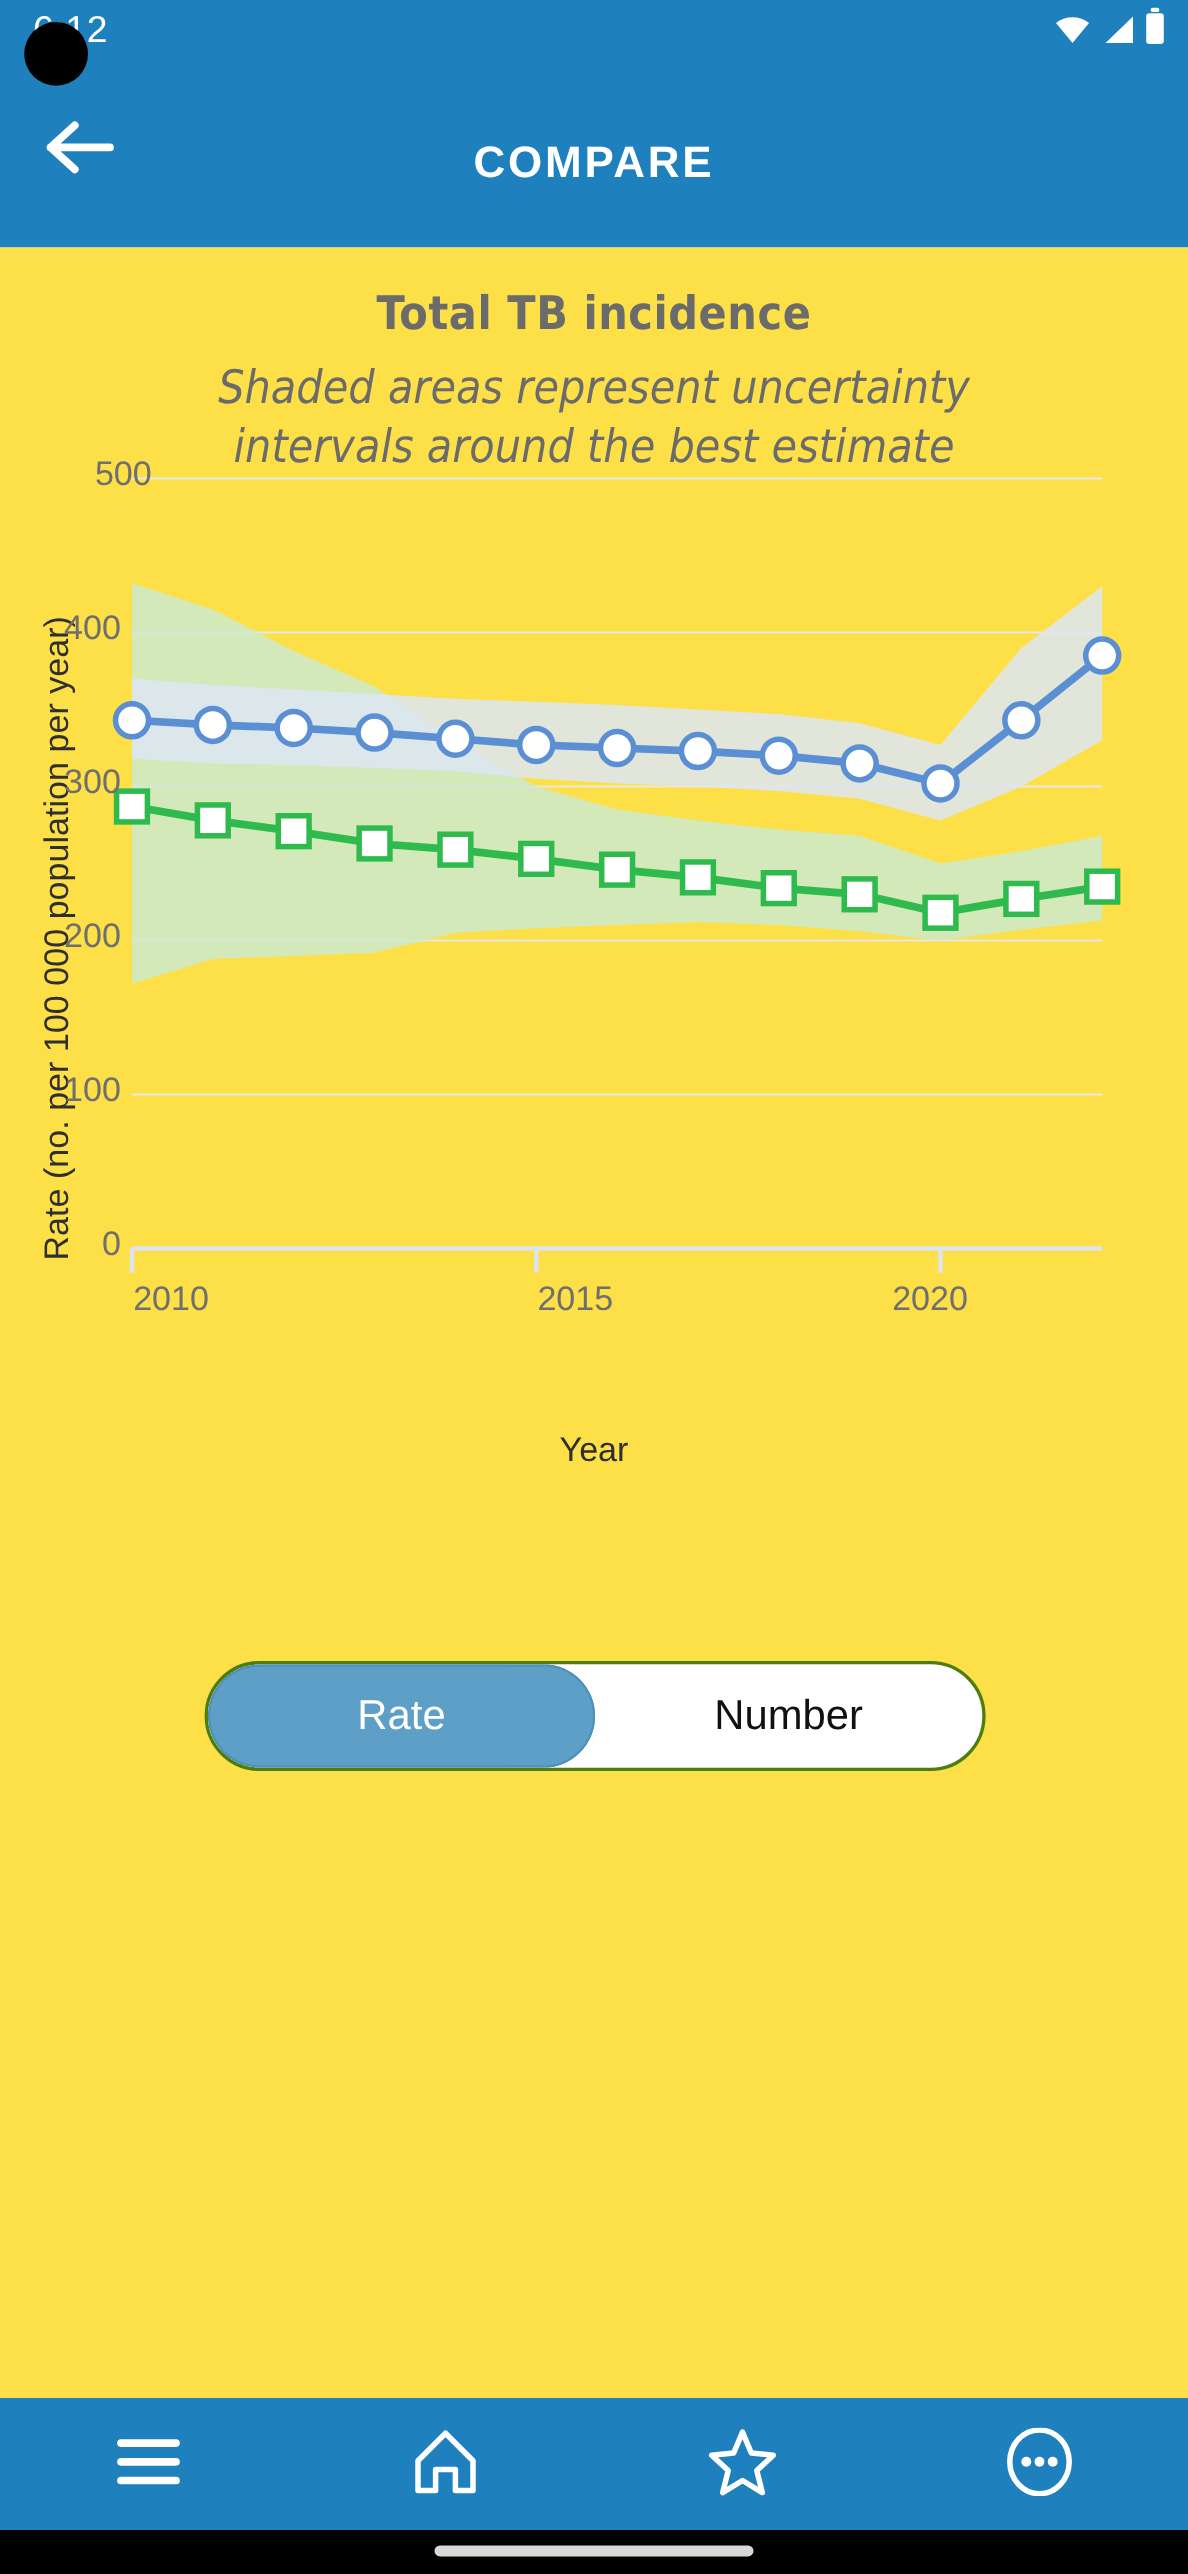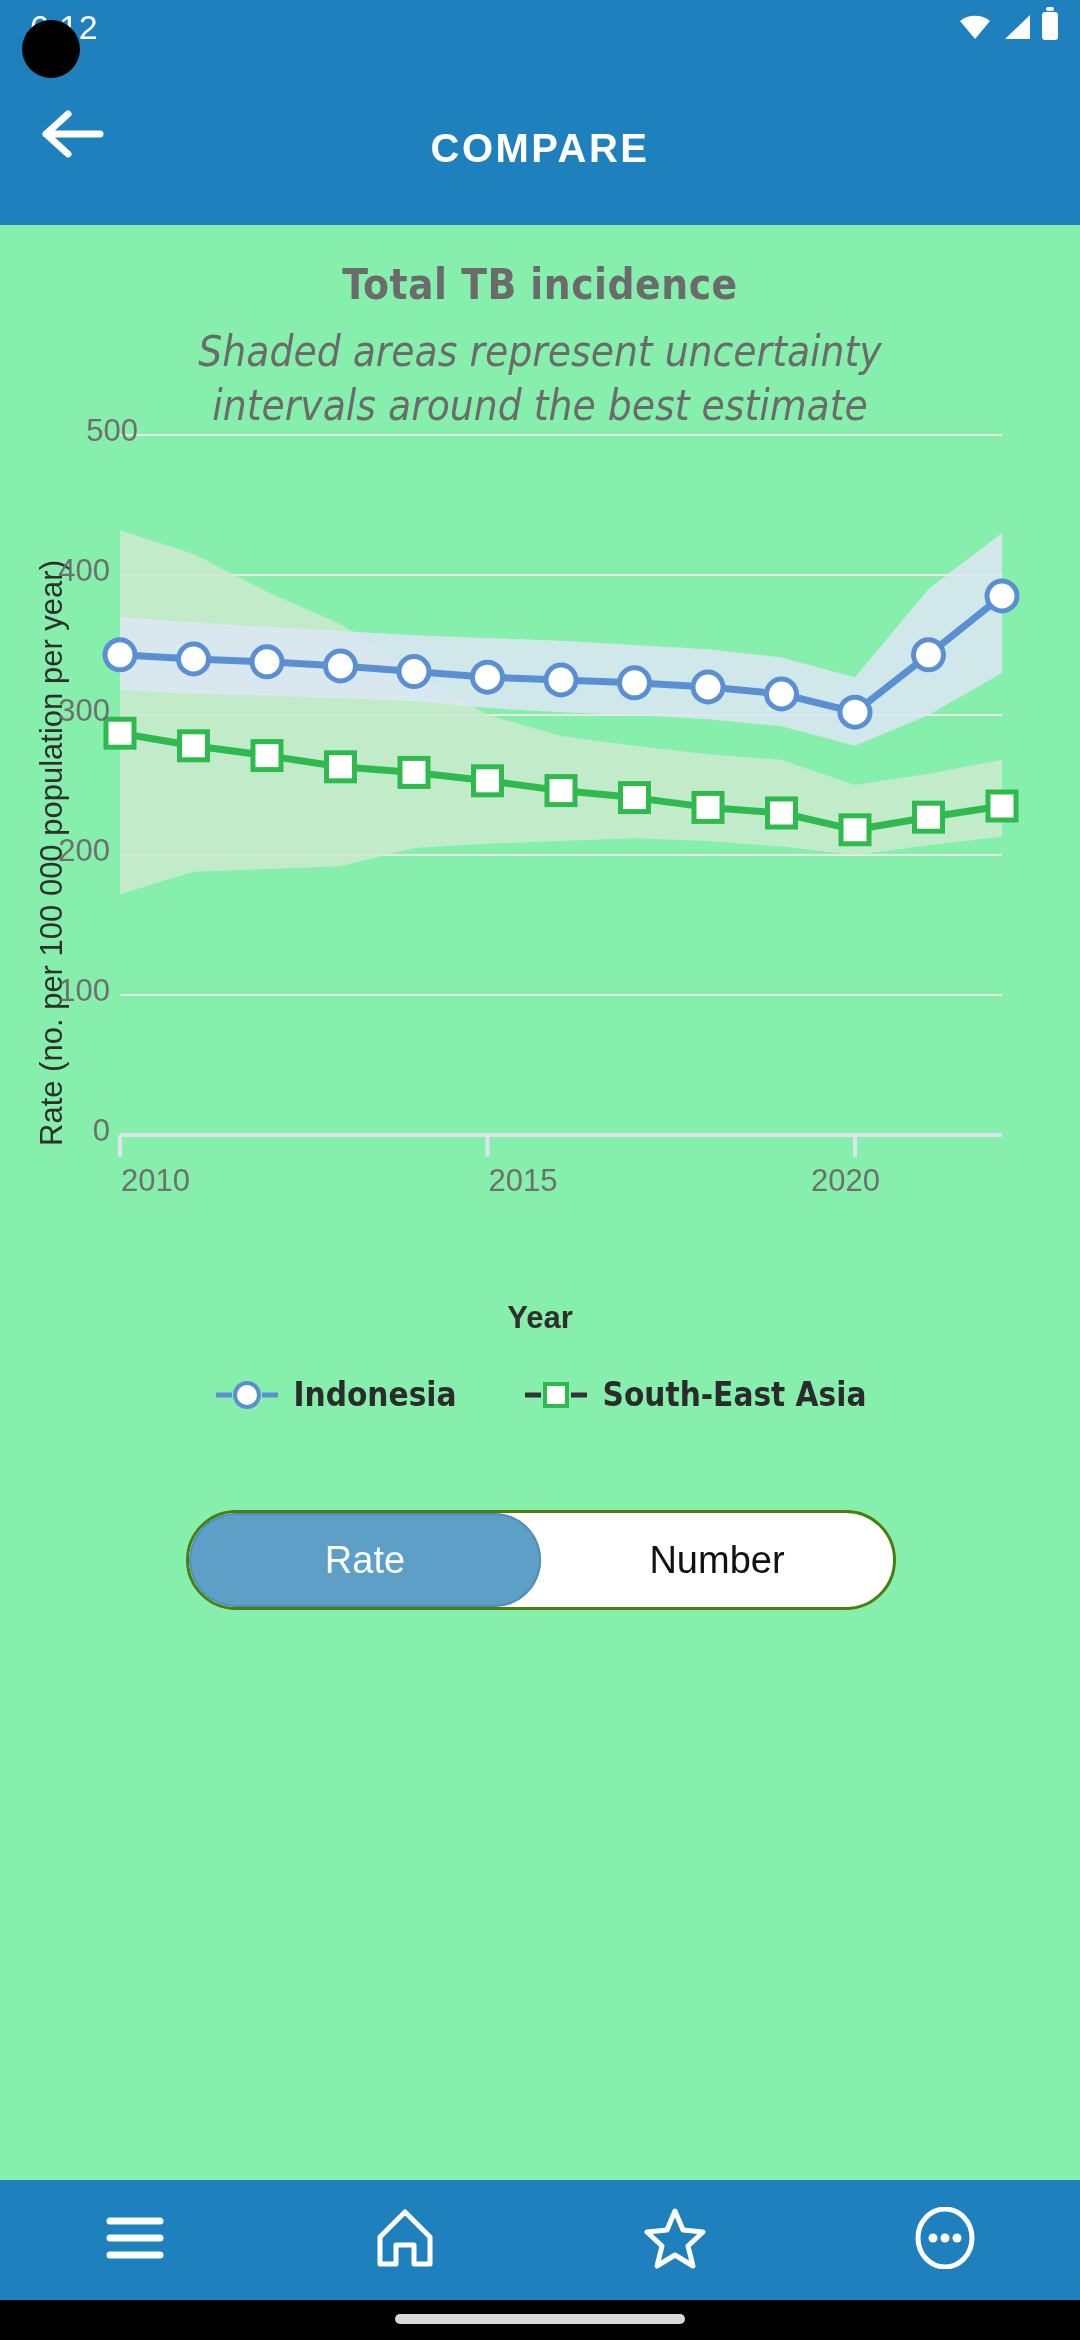--- a/index.html
+++ b/index.html
@@ -34,40 +34,40 @@
   .back-btn{
     position:absolute;left:38px;top:105px;width:70px;height:58px;cursor:pointer;
   }
   .title-compare{
     position:absolute;left:0;top:126px;width:1080px;text-align:center;
     color:#ffffff;font-size:40px;font-weight:bold;letter-spacing:2.5px;
     font-family:Liberation Sans, sans-serif;
   }
 
   
-  .content{position:absolute;left:0;top:225px;width:1080px;height:1955px;background:#86efac;}
+  .content{position:absolute;left:0;top:225px;width:1080px;height:1955px;background:#fde047;}
   .chart-title{
     position:absolute;left:0;top:35px;width:1080px;text-align:center;
     font-size:42px;font-weight:bold;color:#6b6b6b;letter-spacing:.5px;
     font-family:"DejaVu Sans Condensed","Liberation Sans",sans-serif;
   }
   .chart-sub{
     position:absolute;left:140px;top:100px;width:800px;text-align:center;
     font-size:42px;font-style:italic;color:#6b6b6b;line-height:1.28;
     font-family:"DejaVu Sans Condensed","Liberation Sans",sans-serif;
   }
 
   .plotwrap{position:absolute;left:0;top:190px;width:1080px;height:950px;}
   .ylab{
     position:absolute;left:-318px;top:420px;width:740px;text-align:center;
     transform:rotate(-90deg);font-size:31px;color:#2f2f2f;
   }
   .xlab{
     position:absolute;left:0;top:885px;width:1080px;text-align:center;
-    font-size:31px;color:#2f2f2f;font-weight:bold;
+    font-size:31px;color:#2f2f2f;
   }
   .ytick{position:absolute;width:110px;text-align:right;font-size:31px;color:#6f6f6f;}
   .xtick{position:absolute;font-size:31px;color:#6f6f6f;text-align:right;width:140px;}
 
   .legend{
     position:absolute;left:0;top:1150px;width:1080px;
     display:flex;justify-content:center;align-items:center;gap:66px;
   }
   .leg-item{display:flex;align-items:center;gap:14px;}
   .leg-text{font-size:33px;color:#2b2b2b;font-weight:bold;
@@ -191,38 +191,20 @@
           <div class="ytick" style="left: 0px; top: 138px;">400</div>
           <div class="ytick" style="left: 0px; top: -2px; padding-left: 28px;">500</div>
         </div>
       <div id="xtick-layer">
           <div class="xtick" style="left: 50px; top: 748px;">2010</div>
           <div class="xtick" style="left: 417.5px; top: 748px;">2015</div>
           <div class="xtick" style="left: 740px; top: 748px;">2020</div>
         </div>
     </div>
 
-    <div class="legend" id="legend">
-        <div class="leg-item">
-          <svg width="66" height="34" viewBox="0 0 66 34">
-            <line x1="2" x2="18" y1="17" y2="17" stroke="#5B8FD4" stroke-width="5"></line>
-            <line x1="48" x2="64" y1="17" y2="17" stroke="#5B8FD4" stroke-width="5"></line>
-            <circle cx="33" cy="17" r="12" fill="#fff" stroke="#5B8FD4" stroke-width="4"></circle>
-          </svg>
-          <span class="leg-text">Indonesia</span>
-        </div>
-        <div class="leg-item">
-          <svg width="66" height="34" viewBox="0 0 66 34">
-            <line x1="2" x2="18" y1="17" y2="17" stroke="#333" stroke-width="5"></line>
-            <line x1="48" x2="64" y1="17" y2="17" stroke="#333" stroke-width="5"></line>
-            <rect x="22" y="6" width="22" height="22" fill="#fff" stroke="#2FBA4E" stroke-width="4"></rect>
-          </svg>
-          <span class="leg-text">South-East Asia</span>
-        </div>
-      </div>
 
     <div class="seg">
       <div class="seg-btn active">Rate</div>
       <div class="seg-btn">Number</div>
     </div>
   </div>
 
   <div class="navbar">
     <div class="nav-item">
       <span>

